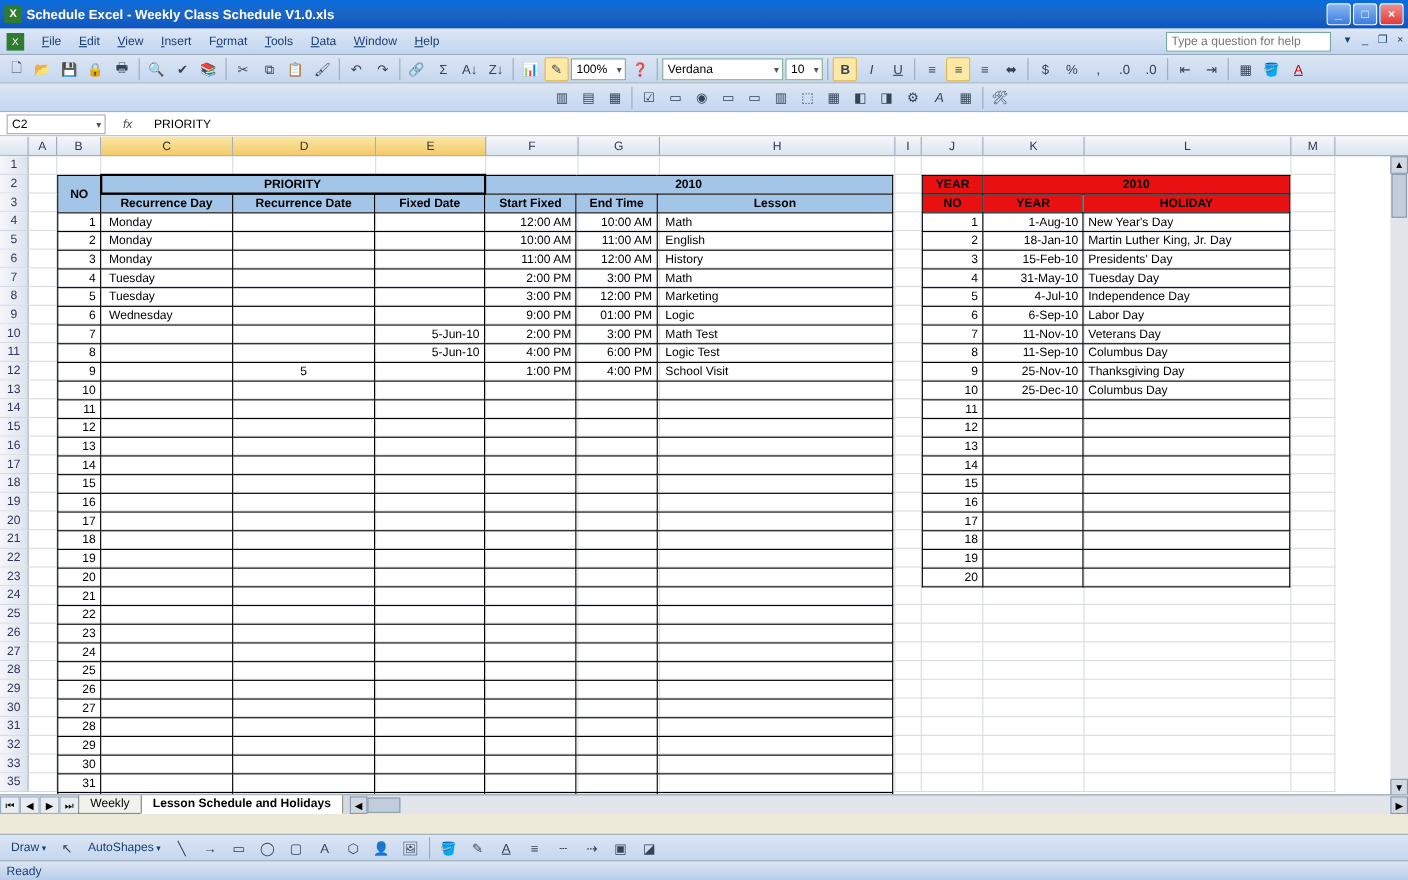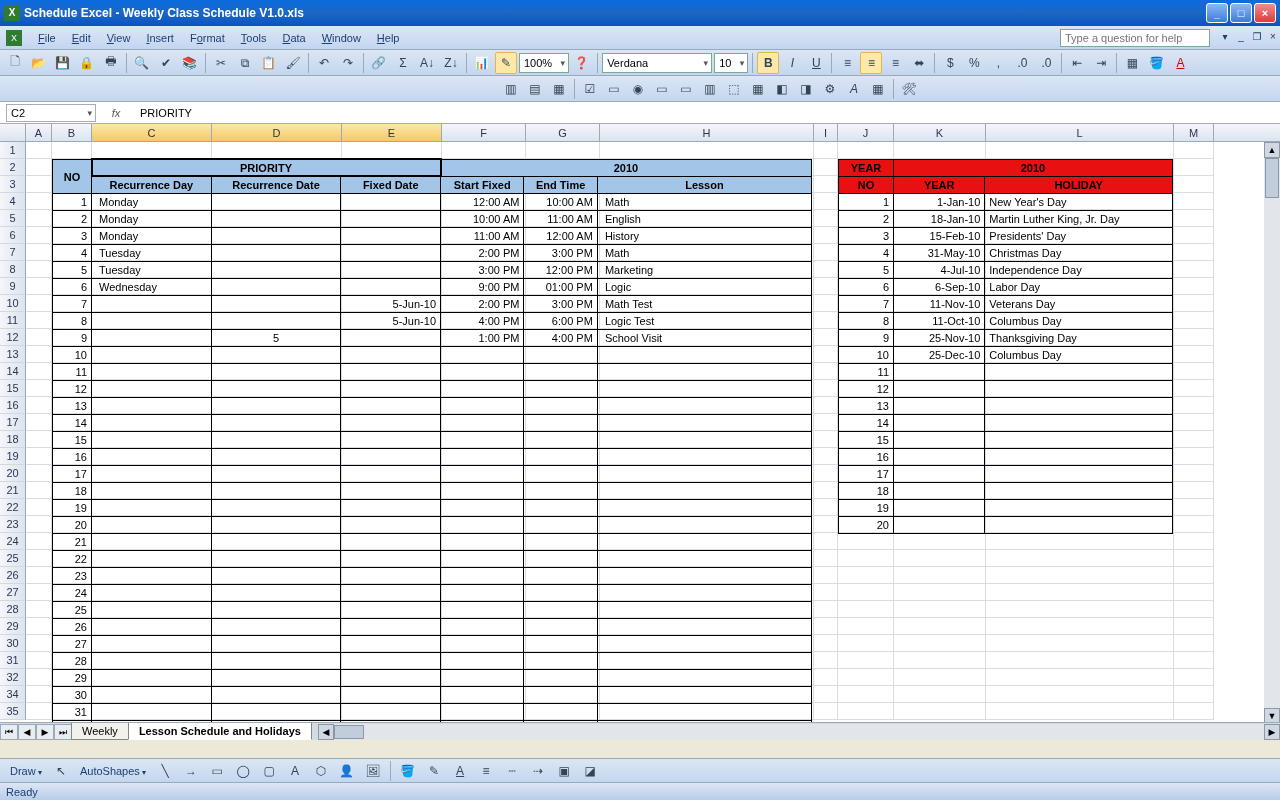--- a/index.html
+++ b/index.html
@@ -731,21 +731,21 @@
         <div class="cell" style="width: 84px;"></div>
         <div class="cell" style="width: 74px;"></div>
         <div class="cell" style="width: 214px;"></div>
         <div class="cell" style="width: 24px;"></div>
         <div class="cell" style="width: 56px;"></div>
         <div class="cell" style="width: 92px;"></div>
         <div class="cell" style="width: 188px;"></div>
         <div class="cell" style="width: 40px;"></div>
       </div>
       <div class="row">
-        <div class="rh">34</div>
+        <div class="rh">33</div>
         <div class="cell" style="width: 26px;"></div>
         <div class="cell" style="width: 40px;"></div>
         <div class="cell" style="width: 120px;"></div>
         <div class="cell" style="width: 130px;"></div>
         <div class="cell" style="width: 100px;"></div>
         <div class="cell" style="width: 84px;"></div>
         <div class="cell" style="width: 74px;"></div>
         <div class="cell" style="width: 214px;"></div>
         <div class="cell" style="width: 24px;"></div>
         <div class="cell" style="width: 56px;"></div>
@@ -1080,56 +1080,56 @@
             <th class="hdr-red" style="width:55px">YEAR</th>
             <th class="hdr-red" colspan="2" style="width:279px">2010</th>
           </tr>
           <tr>
             <th class="hdr-red">NO</th>
             <th class="hdr-red" style="width:91px">YEAR</th>
             <th class="hdr-red" style="width:187px">HOLIDAY</th>
           </tr>
           <tr>
             <td class="al-r">1</td>
-            <td class="al-r">1-Jan-10</td>
+            <td class="al-r">1-Aug-10</td>
             <td class="al-l">New Year's Day</td>
           </tr>
           <tr>
             <td class="al-r">2</td>
             <td class="al-r">18-Jan-10</td>
             <td class="al-l">Martin Luther King, Jr. Day</td>
           </tr>
           <tr>
             <td class="al-r">3</td>
             <td class="al-r">15-Feb-10</td>
             <td class="al-l">Presidents' Day</td>
           </tr>
           <tr>
             <td class="al-r">4</td>
             <td class="al-r">31-May-10</td>
-            <td class="al-l">Christmas Day</td>
+            <td class="al-l">Tuesday Day</td>
           </tr>
           <tr>
             <td class="al-r">5</td>
             <td class="al-r">4-Jul-10</td>
             <td class="al-l">Independence Day</td>
           </tr>
           <tr>
             <td class="al-r">6</td>
             <td class="al-r">6-Sep-10</td>
             <td class="al-l">Labor Day</td>
           </tr>
           <tr>
             <td class="al-r">7</td>
             <td class="al-r">11-Nov-10</td>
             <td class="al-l">Veterans Day</td>
           </tr>
           <tr>
             <td class="al-r">8</td>
-            <td class="al-r">11-Oct-10</td>
+            <td class="al-r">11-Sep-10</td>
             <td class="al-l">Columbus Day</td>
           </tr>
           <tr>
             <td class="al-r">9</td>
             <td class="al-r">25-Nov-10</td>
             <td class="al-l">Thanksgiving Day</td>
           </tr>
           <tr>
             <td class="al-r">10</td>
             <td class="al-r">25-Dec-10</td>

